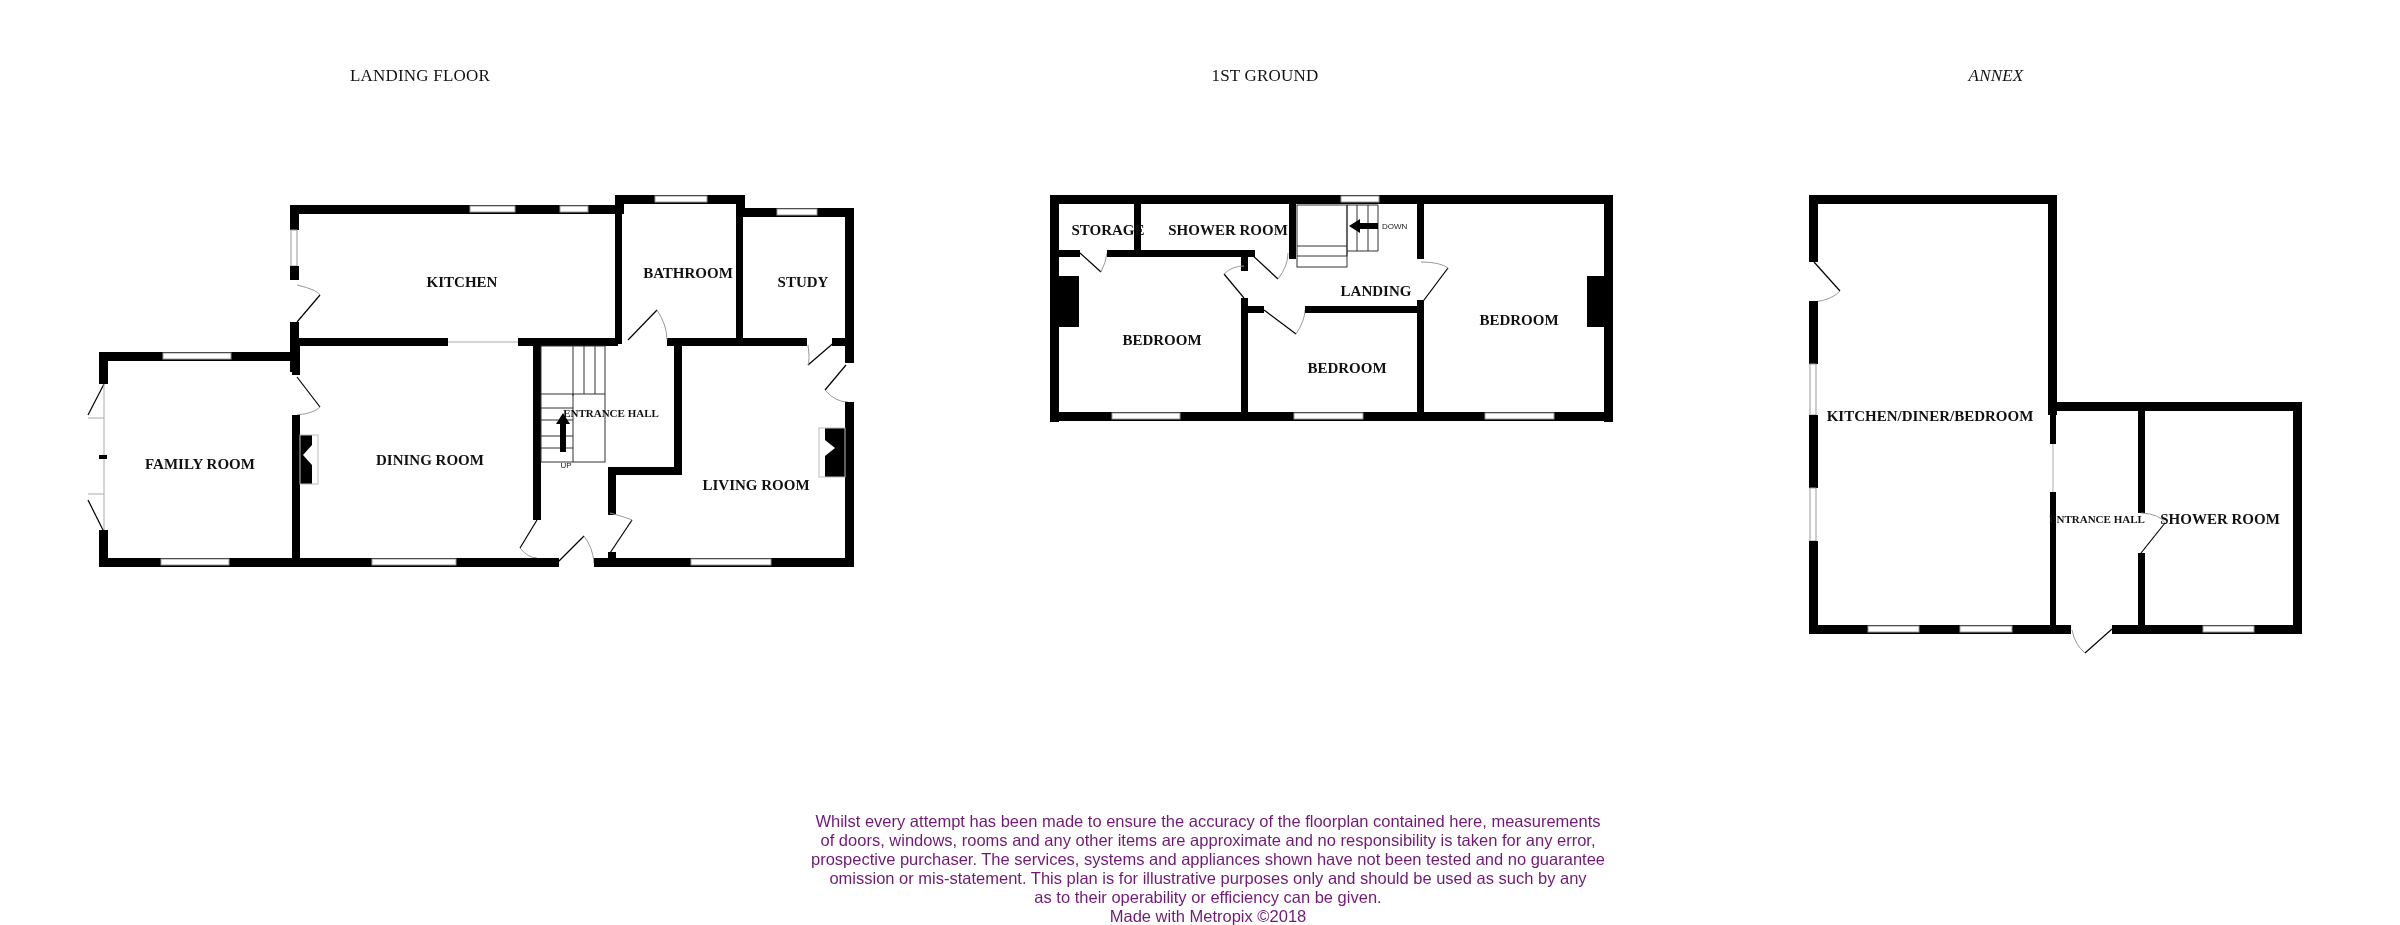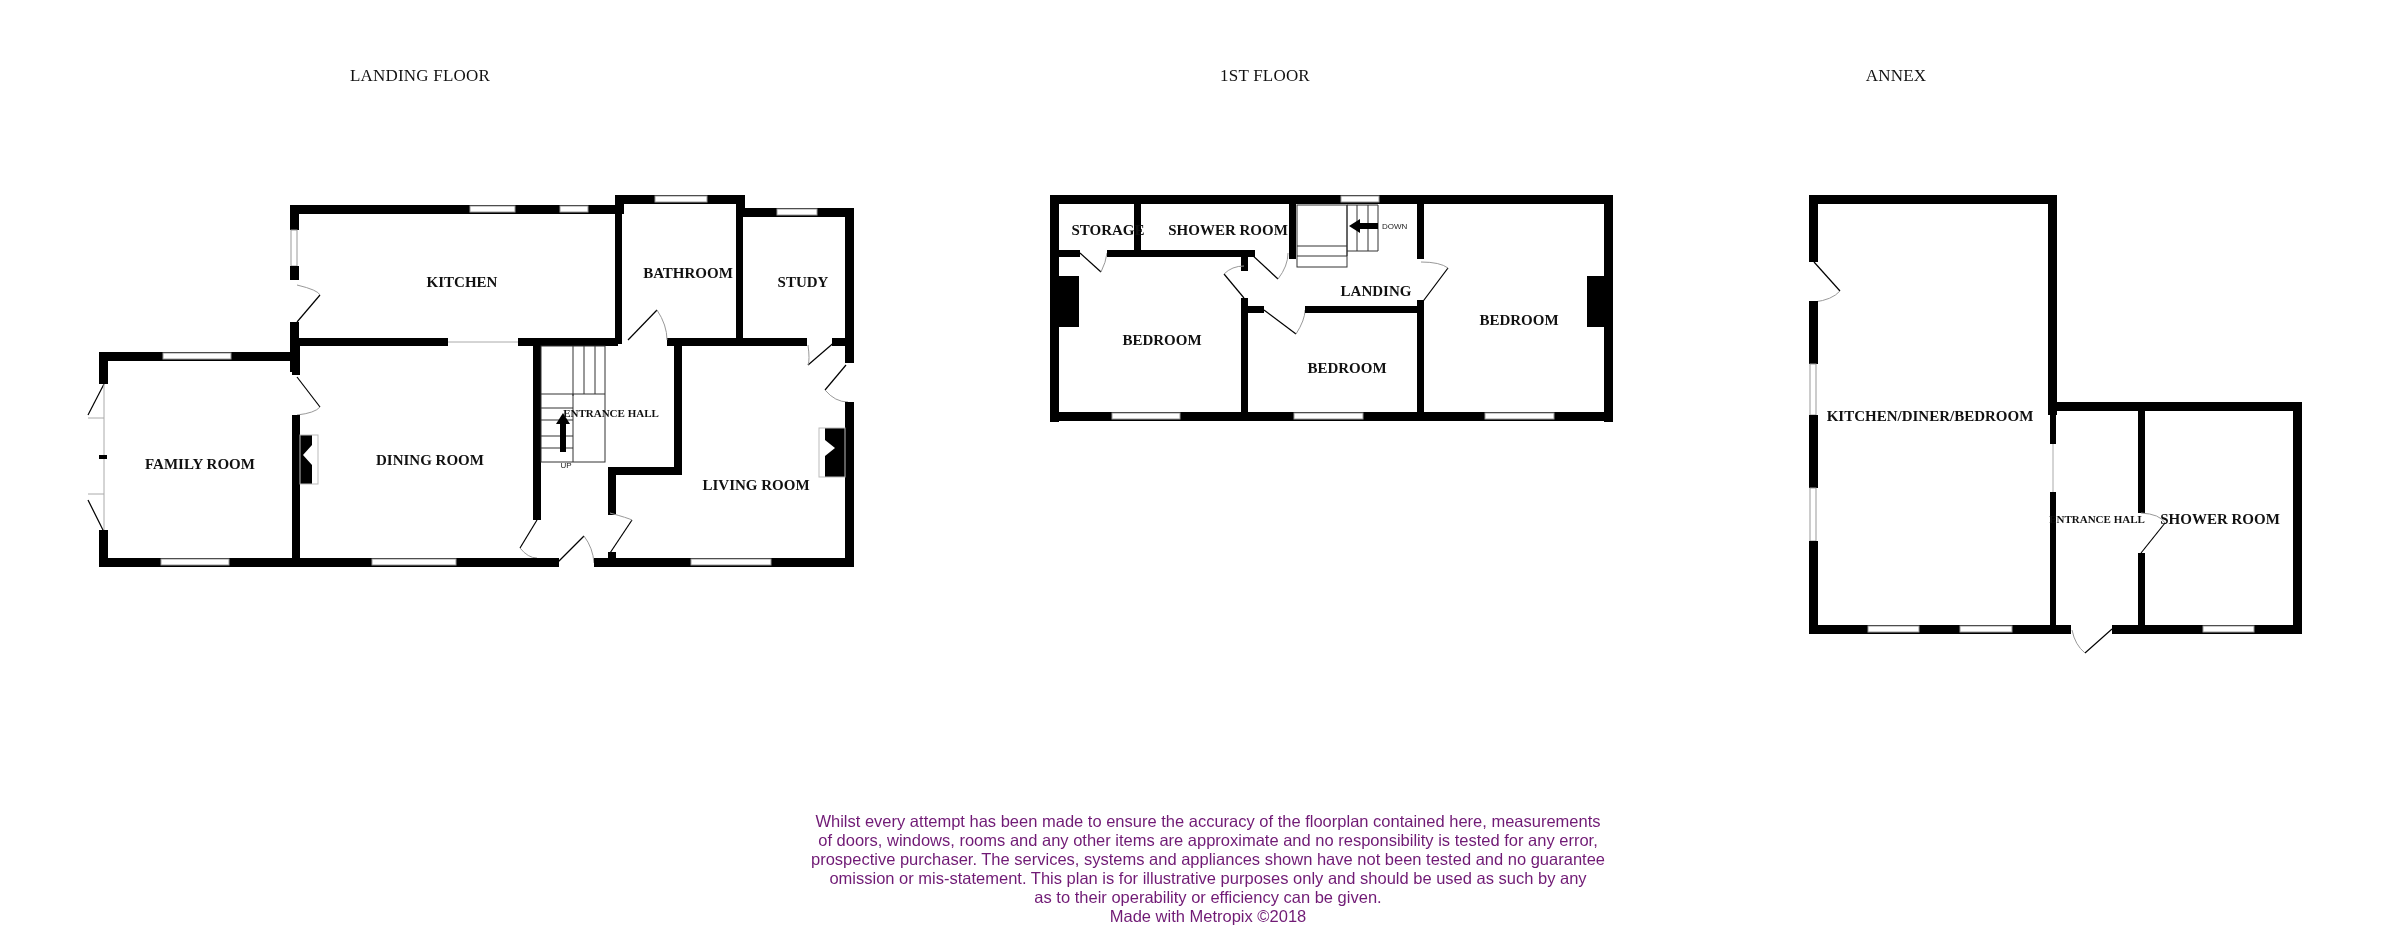--- a/index.html
+++ b/index.html
@@ -28,22 +28,22 @@
     position: absolute; left: 790px; top: 812px; width: 836px;
     font-family: Liberation Sans, sans-serif;
     font-size: 16.5px; line-height: 19px; color: #701a75; text-align: center;
   }
   .disclaimer span { display: block; }
 </style>
 </head>
 <body>
 
 <div class="heading" style="left:420px;">LANDING FLOOR</div>
-<div class="heading" style="left:1265px;">1ST FLOOR</div>
-<div class="heading" style="left:1896px;">ANNEX</div>
+<div class="heading" style="left:1265px;">1ST GROUND</div>
+<div class="heading" style="left:1996px;font-style:italic;">ANNEX</div>
 
 <svg class="plan" width="2400" height="925" viewBox="0 0 2400 925" xmlns="http://www.w3.org/2000/svg">
 
   <g>
 
     <rect class="wall" x="290" y="205" width="330" height="9"></rect>
     <rect class="win" x="470" y="206" width="45" height="6"></rect>
     <rect class="win" x="560" y="206" width="28" height="6"></rect>
 
     <rect class="wall" x="615" y="195" width="9" height="19"></rect>
@@ -246,18 +246,18 @@
     <rect class="wall" x="2138" y="553" width="7" height="75"></rect>
 
     <text class="room-label" x="1930" y="421" text-anchor="middle">KITCHEN/DINER/BEDROOM</text>
     <text class="room-label small" x="2097" y="523" text-anchor="middle">ENTRANCE HALL</text>
     <text class="room-label" x="2220" y="524" text-anchor="middle">SHOWER ROOM</text>
   </g>
 </svg>
 
 <div class="disclaimer">
   <span>Whilst every attempt has been made to ensure the accuracy of the floorplan contained here, measurements</span>
-  <span>of doors, windows, rooms and any other items are approximate and no responsibility is tested for any error,</span>
+  <span>of doors, windows, rooms and any other items are approximate and no responsibility is taken for any error,</span>
   <span>prospective purchaser. The services, systems and appliances shown have not been tested and no guarantee</span>
   <span>omission or mis-statement. This plan is for illustrative purposes only and should be used as such by any</span>
   <span>as to their operability or efficiency can be given.</span>
   <span>Made with Metropix ©2018</span>
 </div>
 
 </body></html>

